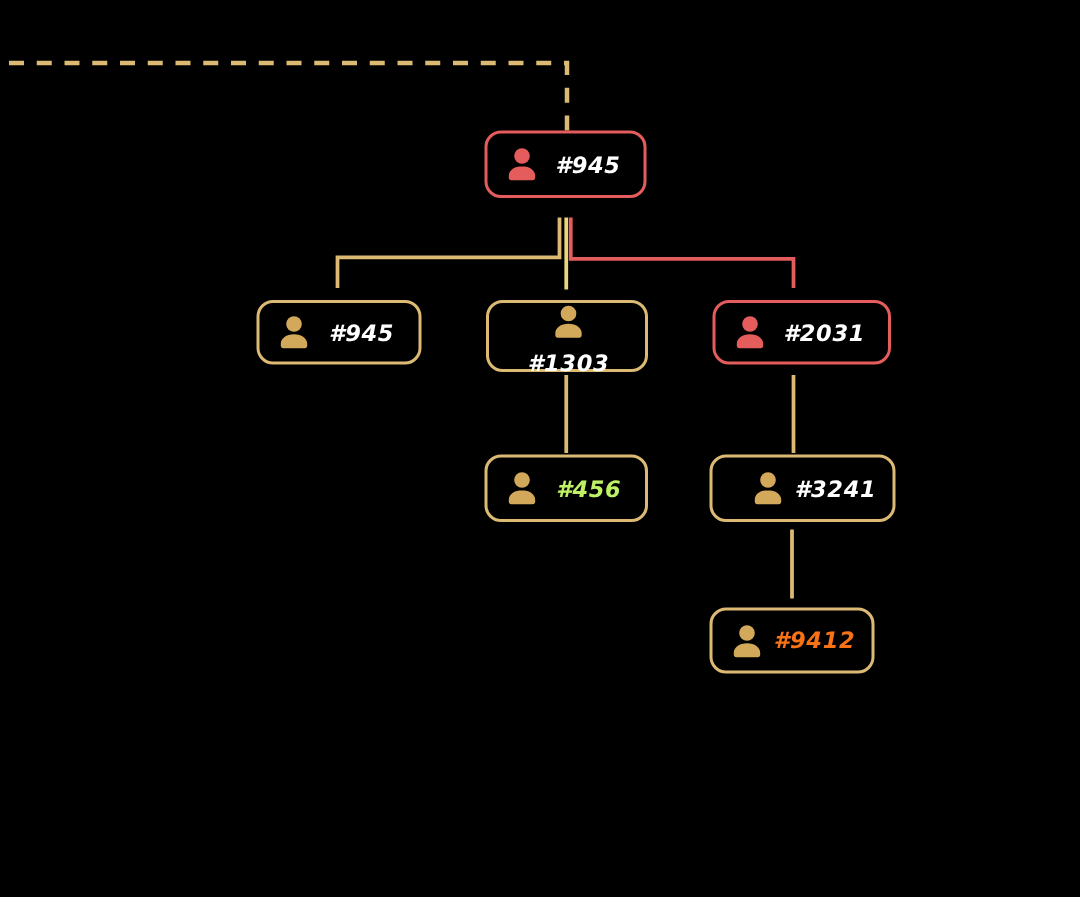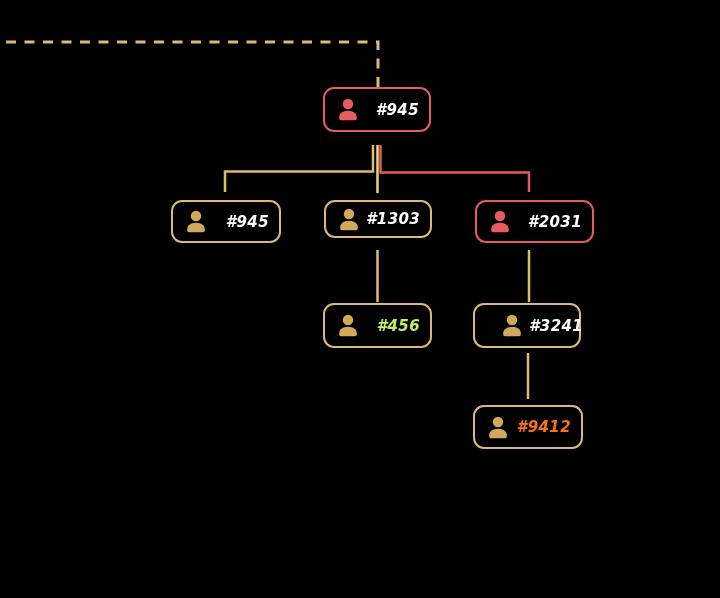--- a/index.html
+++ b/index.html
@@ -36,21 +36,21 @@
     cursor: pointer;
   }
   .node .icon {
     flex: 0 0 auto;
     width: 22px;
     height: 25px;
     display: block;
   }
   .node .label {
     flex: 1 1 auto;
-    text-align: right;
+    text-align: center;
     font-style: italic;
     font-weight: bold;
     font-size: 15px;
     letter-spacing: 0.4px;
     white-space: nowrap;
   }
 </style>
 </head>
 <body>
 
@@ -72,42 +72,42 @@
         </svg>
         <span class="label" style="color:#ffffff">#945</span>
       </div>
       <div class="node" style="left: 171px; top: 200px; width: 110px; height: 43px; border-color: rgb(220, 186, 116);">
         <svg class="icon" viewBox="0 0 24 26" xmlns="http://www.w3.org/2000/svg">
           <circle cx="12" cy="7" r="5.7" fill="#d2a85a"></circle>
           <path fill="#d2a85a" d="M12 14.4c-5.6 0-9.6 3-9.6 6.9v1.6c0 1 .8 1.8 1.8 1.8h15.6c1 0 1.8-.8 1.8-1.8v-1.6c0-3.9-4-6.9-9.6-6.9z"></path>
         </svg>
         <span class="label" style="color:#ffffff">#945</span>
       </div>
-      <div class="node" style="left: 324px; top: 200px; width: 108px; height: 38px; border-color: rgb(220, 186, 116);">
+      <div class="node" style="left: 324px; top: 200px; width: 108px; height: 48px; border-color: rgb(220, 186, 116); flex-direction: column;">
         <svg class="icon" viewBox="0 0 24 26" xmlns="http://www.w3.org/2000/svg">
           <circle cx="12" cy="7" r="5.7" fill="#d2a85a"></circle>
           <path fill="#d2a85a" d="M12 14.4c-5.6 0-9.6 3-9.6 6.9v1.6c0 1 .8 1.8 1.8 1.8h15.6c1 0 1.8-.8 1.8-1.8v-1.6c0-3.9-4-6.9-9.6-6.9z"></path>
         </svg>
         <span class="label" style="color:#ffffff">#1303</span>
       </div>
       <div class="node" style="left: 475px; top: 200px; width: 119px; height: 43px; border-color: rgb(228, 92, 92);">
         <svg class="icon" viewBox="0 0 24 26" xmlns="http://www.w3.org/2000/svg">
           <circle cx="12" cy="7" r="5.7" fill="#e45c5c"></circle>
           <path fill="#e45c5c" d="M12 14.4c-5.6 0-9.6 3-9.6 6.9v1.6c0 1 .8 1.8 1.8 1.8h15.6c1 0 1.8-.8 1.8-1.8v-1.6c0-3.9-4-6.9-9.6-6.9z"></path>
         </svg>
         <span class="label" style="color:#ffffff">#2031</span>
       </div>
       <div class="node" style="left: 323px; top: 303px; width: 109px; height: 45px; border-color: rgb(220, 186, 116);">
         <svg class="icon" viewBox="0 0 24 26" xmlns="http://www.w3.org/2000/svg">
           <circle cx="12" cy="7" r="5.7" fill="#d2a85a"></circle>
           <path fill="#d2a85a" d="M12 14.4c-5.6 0-9.6 3-9.6 6.9v1.6c0 1 .8 1.8 1.8 1.8h15.6c1 0 1.8-.8 1.8-1.8v-1.6c0-3.9-4-6.9-9.6-6.9z"></path>
         </svg>
         <span class="label" style="color:#bef264">#456</span>
       </div>
-      <div class="node" style="left: 473px; top: 303px; width: 108px; height: 45px; border-color: rgb(220, 186, 116); padding-left: 26px;">
+      <div class="node" style="left: 473px; top: 303px; width: 124px; height: 45px; border-color: rgb(220, 186, 116); padding-left: 26px;">
         <svg class="icon" viewBox="0 0 24 26" xmlns="http://www.w3.org/2000/svg">
           <circle cx="12" cy="7" r="5.7" fill="#d2a85a"></circle>
           <path fill="#d2a85a" d="M12 14.4c-5.6 0-9.6 3-9.6 6.9v1.6c0 1 .8 1.8 1.8 1.8h15.6c1 0 1.8-.8 1.8-1.8v-1.6c0-3.9-4-6.9-9.6-6.9z"></path>
         </svg>
         <span class="label" style="color:#ffffff">#3241</span>
       </div>
       <div class="node" style="left: 473px; top: 405px; width: 110px; height: 44px; border-color: rgb(220, 186, 116);">
         <svg class="icon" viewBox="0 0 24 26" xmlns="http://www.w3.org/2000/svg">
           <circle cx="12" cy="7" r="5.7" fill="#d2a85a"></circle>
           <path fill="#d2a85a" d="M12 14.4c-5.6 0-9.6 3-9.6 6.9v1.6c0 1 .8 1.8 1.8 1.8h15.6c1 0 1.8-.8 1.8-1.8v-1.6c0-3.9-4-6.9-9.6-6.9z"></path>

